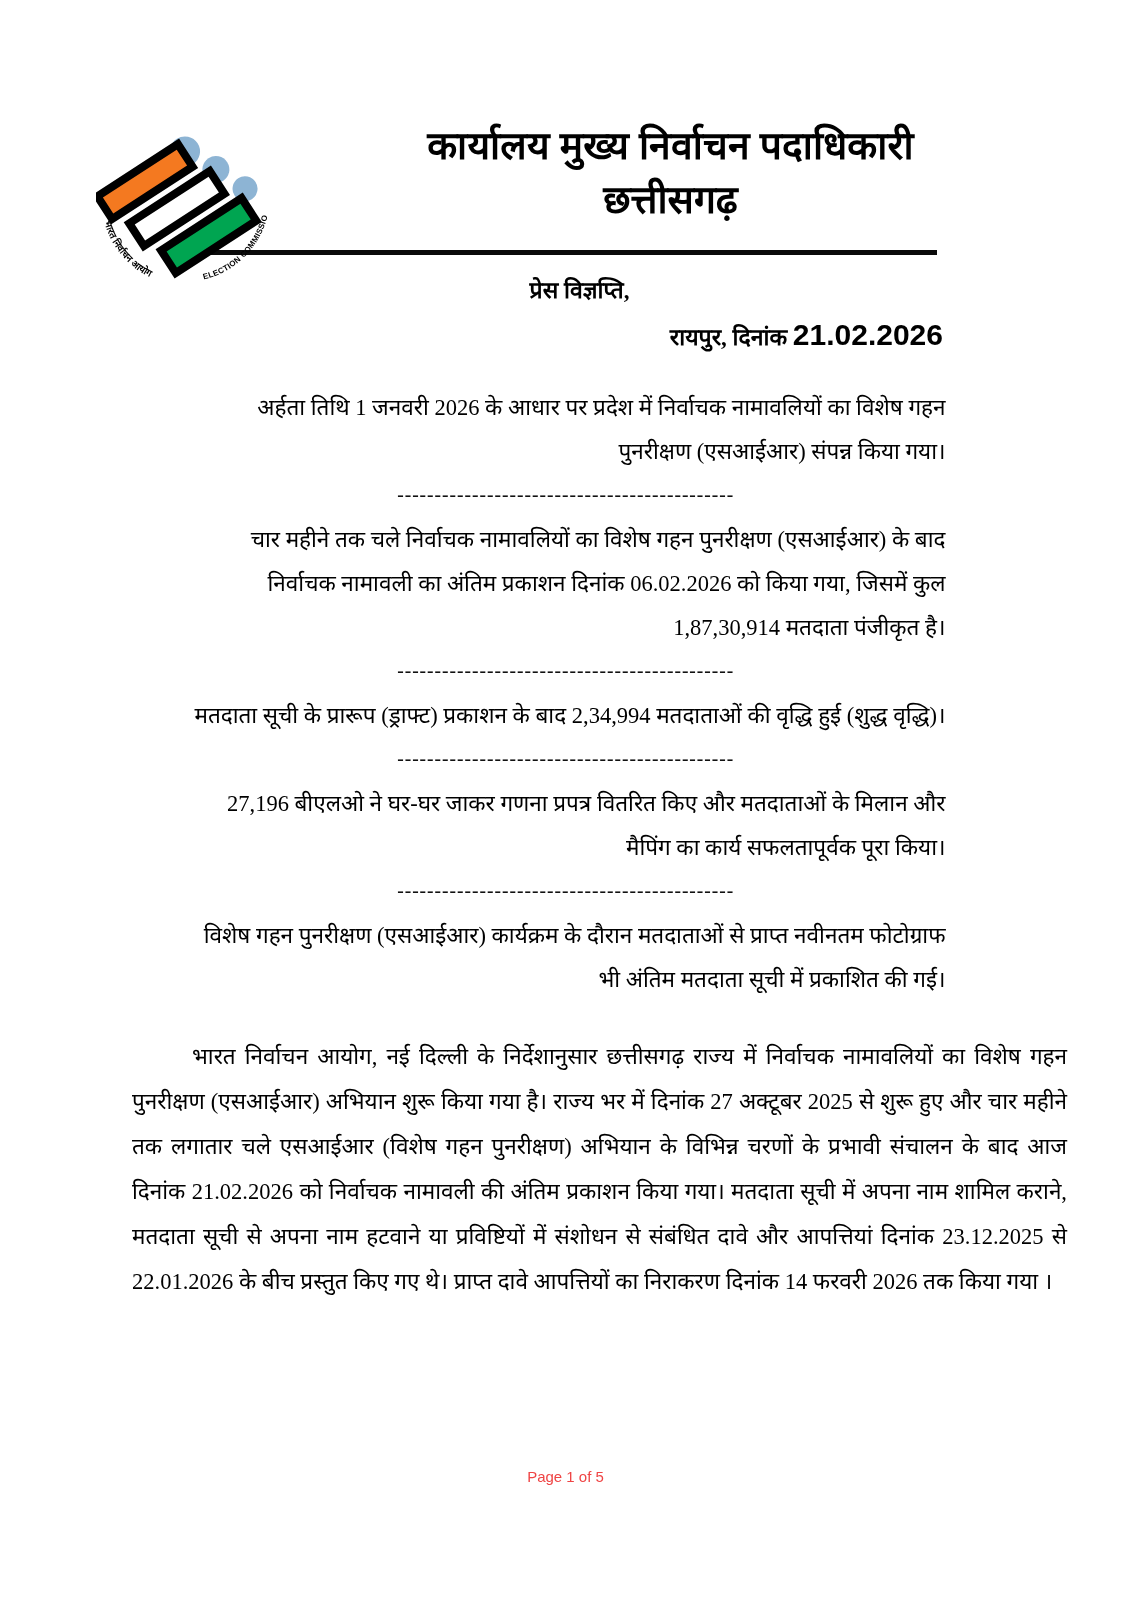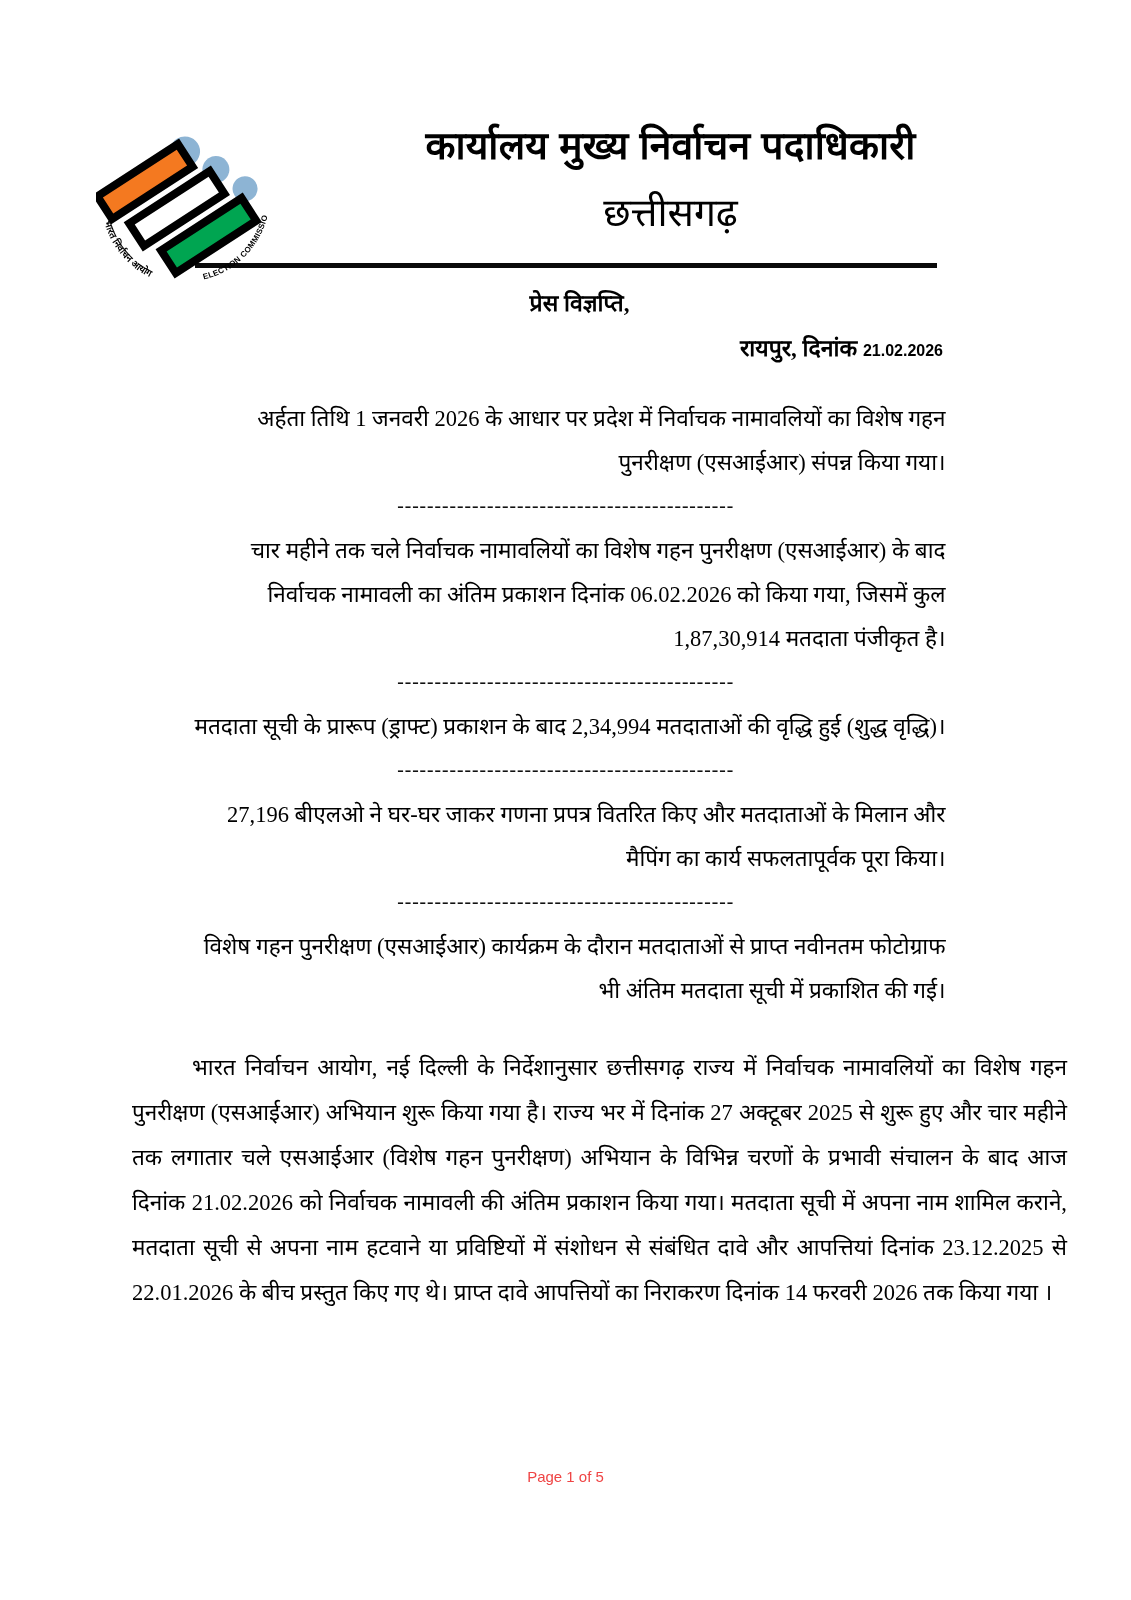--- a/index.html
+++ b/index.html
@@ -40,35 +40,35 @@
 
   .logo-svg { display: block; }
 
   .org-block {
     margin-left: 300px;
     margin-right: 90px;
     text-align: center;
   }
 
   .org-title {
-    font-family: Liberation Sans, sans-serif;
+    font-family: Liberation Serif, serif;
     font-size: 39px;
     line-height: 1.42;
     font-weight: 700;
     letter-spacing: 0.2px;
     margin: 0;
     white-space: nowrap;
   }
 
   .org-state {
     font-family: "Liberation Serif", "DejaVu Serif", serif;
     font-size: 39px;
     line-height: 1.36;
-    font-weight: 400;
-    margin: 13px;
+    font-weight: 700;
+    margin: 0;
   }
 
   .org-address {
     font-family: "Liberation Serif", "DejaVu Serif", serif;
     font-size: 23px;
     line-height: 1.5;
     font-weight: 600;
     margin: 14px 0 0 0;
   }
 
@@ -94,21 +94,21 @@
   .meta-line-2 {
     font-size: 23px;
     font-weight: 600;
     text-align: right;
     margin: 13px 0 0 0;
     padding-right: 188px;
   }
   .meta-line-2 .date-strong {
     font-weight: 700;
     font-family: "Liberation Sans", "DejaVu Sans", sans-serif;
-    font-size: 16px;
+    font-size: 30px;
   }
 
   
   .highlights {
     margin-top: 34px;
   }
 
   .hl-para {
     font-size: 22.5px;
     line-height: 1.95;

